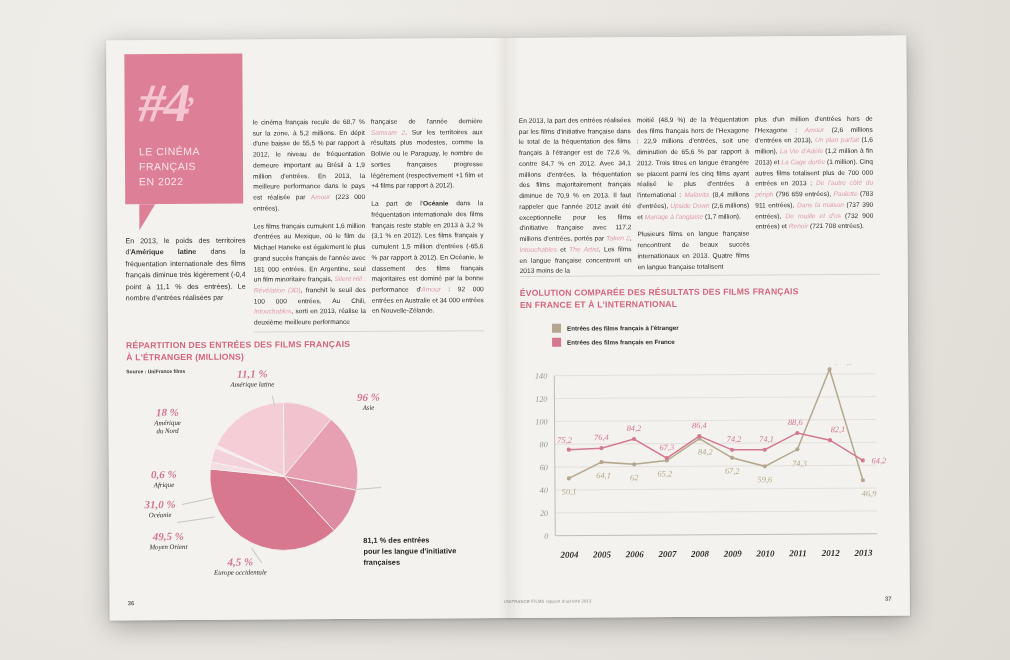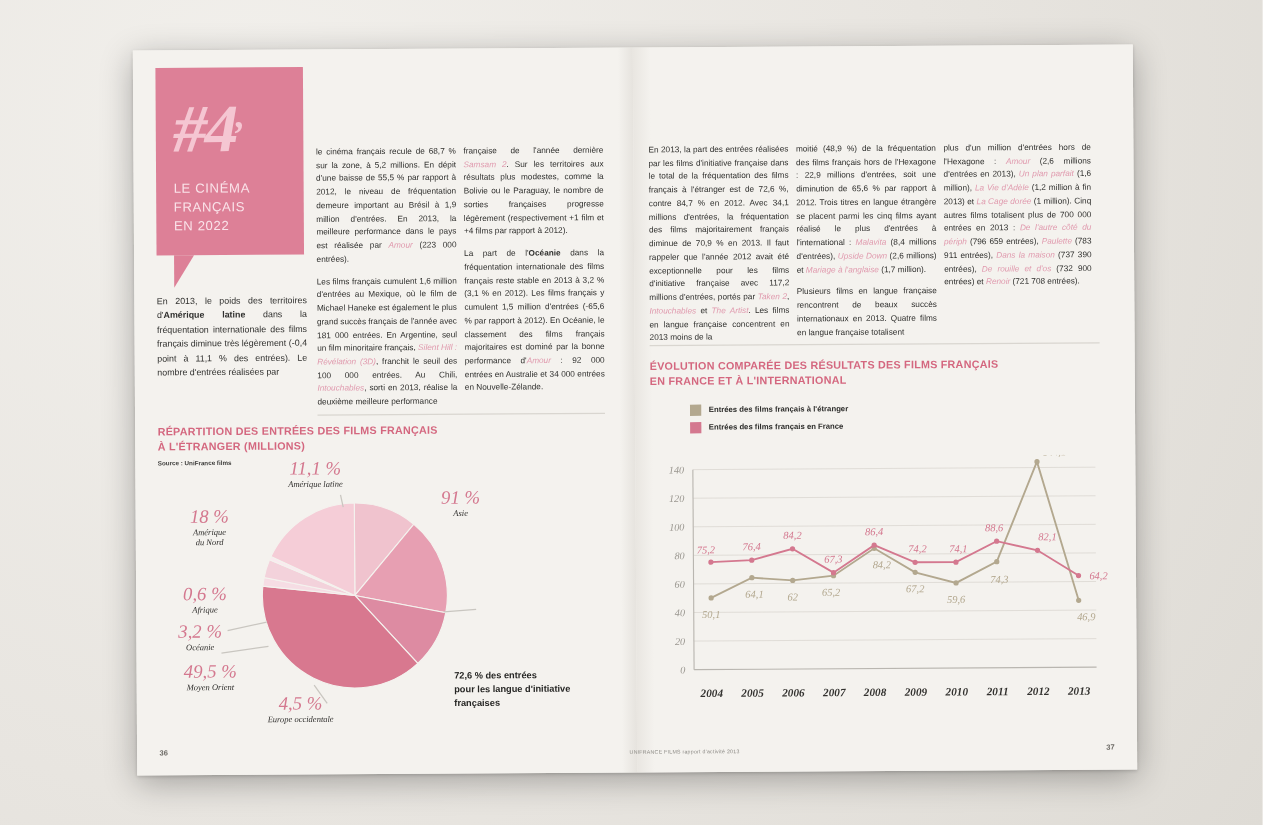--- a/index.html
+++ b/index.html
@@ -76,21 +76,21 @@
   .chart-title{
     color:#d4677f;font-size:8.6px;font-weight:700;line-height:1.38;
     letter-spacing:.2px;
   }
   .source{color:#3a3a38;font-size:5px;font-weight:700;margin-top:4px;}
 
   
   #pie-block{position:absolute;left:18px;top:300px;width:360px;height:260px;}
   #pie-wrap{position:absolute;left:82px;top:62px;width:150px;height:150px;}
   .pie-lbl{position:absolute;text-align:center;font-family:"Liberation Serif",serif;}
-  .pie-pct{color:#d4788f;font-style:italic;font-size:15px;display:block;line-height:1.15;}
+  .pie-pct{color:#d4788f;font-style:italic;font-size:11px;display:block;line-height:1.15;font-weight:bold;}
   .pie-name{color:#302f2d;font-style:italic;font-size:6.8px;display:block;line-height:1.2;}
   .leader{position:absolute;background:#c9c6c0;height:1px;transform-origin:left center;}
   .callout{
     position:absolute;font-size:7.4px;font-weight:700;color:#262624;line-height:1.5;
   }
 
   
   #line-block{position:absolute;left:12px;top:250px;width:380px;height:300px;}
   .legend-row{display:flex;align-items:center;margin-bottom:5px;}
   .sw{width:9px;height:9px;margin-right:6px;display:inline-block;}
@@ -164,52 +164,52 @@
       <div class="leader" style="left:228px;top:150px;width:26px;transform:rotate(-4deg);"></div>
       <div class="leader" style="left:124px;top:208px;width:18px;transform:rotate(55deg);"></div>
       <div class="leader" style="left:146px;top:56px;width:10px;transform:rotate(78deg);"></div>
 
       <div class="pie-lbl" style="left:72px;top:28px;width:108px;">
         <span class="pie-pct">11,1 %</span>
         <span class="pie-name">Amérique latine</span>
       </div>
 
       <div class="pie-lbl" style="left:212px;top:52px;width:60px;">
-        <span class="pie-pct">91 %</span>
+        <span class="pie-pct">96 %</span>
         <span class="pie-name">Asie</span>
       </div>
 
 
       <div class="pie-lbl" style="left:58px;top:216px;width:110px;">
         <span class="pie-pct">4,5 %</span>
         <span class="pie-name">Europe occidentale</span>
       </div>
 
       <div class="pie-lbl" style="left:-2px;top:190px;width:86px;">
         <span class="pie-pct">49,5 %</span>
         <span class="pie-name">Moyen Orient</span>
       </div>
 
       <div class="pie-lbl" style="left:-6px;top:158px;width:78px;">
-        <span class="pie-pct">3,2 %</span>
+        <span class="pie-pct">31,0 %</span>
         <span class="pie-name">Océanie</span>
       </div>
 
       <div class="pie-lbl" style="left:-2px;top:128px;width:78px;">
         <span class="pie-pct">0,6 %</span>
         <span class="pie-name">Afrique</span>
       </div>
 
       <div class="pie-lbl" style="left:-2px;top:66px;width:86px;">
         <span class="pie-pct">18 %</span>
         <span class="pie-name">Amérique<br>du Nord</span>
       </div>
 
       <div class="callout" style="left:236px;top:196px;width:120px;">
-        <div>72,6 % des entrées</div>
+        <div>81,1 % des entrées</div>
         <div>pour les langue d'initiative</div>
         <div>françaises</div>
       </div>
     </div>
 
     <div class="folio" style="left:18px;">36</div>
   </div>
 
   <div class="page" id="page-right">
 

